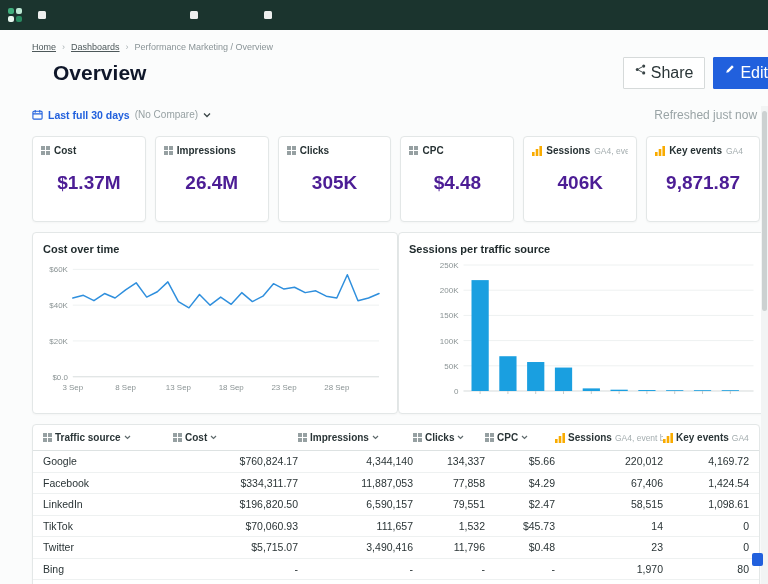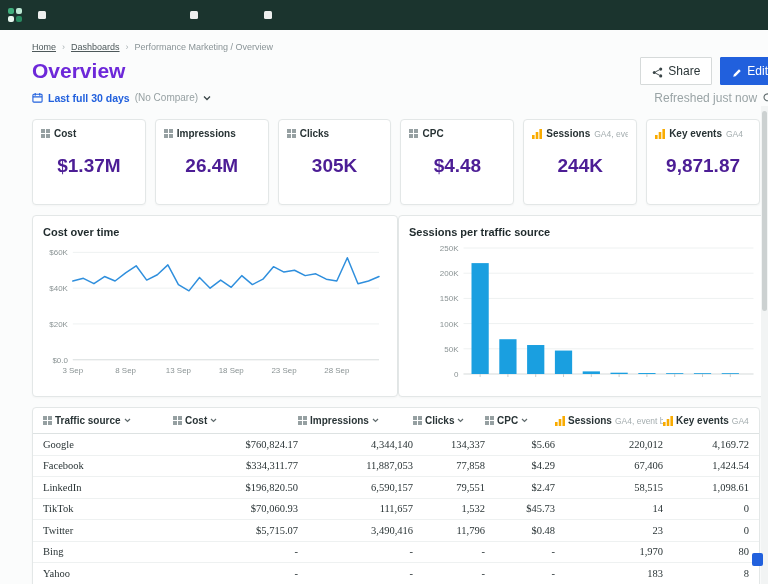--- a/index.html
+++ b/index.html
@@ -8,26 +8,26 @@
   #app{position:relative;width:768px;height:584px;overflow:hidden;background:#fbfcfc;color:#222e30;}
   .topbar{position:relative;height:30px;background:#1b342e;}
   .logo-mark{position:absolute;left:8px;top:8px;display:grid;grid-template-columns:6px 6px;grid-gap:2px;}
   .logo-mark i{width:6px;height:6px;border-radius:2px;display:block;}
   .nav-sq{position:absolute;width:8px;height:8px;background:rgba(255,255,255,.92);border-radius:1.5px;top:11px;}
   .content{padding:12px 0 0 32px;}
   .breadcrumb{display:flex;align-items:flex-end;gap:6px;font-size:9px;color:#8a9497;}
   .crumb-link{color:#4d585a;text-decoration:underline;cursor:pointer;}
   .crumb-sep{color:#aab3b5;font-size:9px;}
   .title-row{display:flex;align-items:center;justify-content:space-between;margin-top:5px;}
-  .page-title{font-size:21px;font-weight:700;color:#6d28d9;}
+  .page-title{font-size:21px;font-weight:700;color:#0f172a;margin-left:21px;}
   .actions{display:flex;gap:8px;margin-right:-12px;}
-  .btn{display:flex;align-items:flex-end;gap:5px;font-size:12px;border-radius:1px;padding:6px 11px;cursor:pointer;white-space:nowrap;}
+  .btn{display:flex;align-items:flex-start;gap:5px;font-size:16px;border-radius:1px;padding:6px 11px;cursor:pointer;white-space:nowrap;}
   .btn-share{background:#fff;border:1px solid #d6dada;color:#2a3537;}
   .btn-edit{background:#2160dd;border:1px solid #2160dd;color:#fff;}
-  .filter-row{display:flex;align-items:center;justify-content:space-between;margin-top:5px;padding-right:2px;}
+  .filter-row{display:flex;align-items:center;justify-content:space-between;margin-top:18px;padding-right:2px;}
   .filter-left{display:flex;align-items:center;gap:5px;}
   .date-label{font-size:10.5px;font-weight:700;color:#2160dd;cursor:pointer;}
   .compare-label{font-size:10px;color:#97a1a3;}
   .refresh-area{display:flex;align-items:center;gap:6px;margin-right:-8px;}
   .refreshed{font-size:12px;color:#9aa4a6;}
   .refresh-glyph{font-size:13px;color:#5f6b6d;cursor:pointer;}
   .kpi-row{display:flex;gap:9px;width:728px;margin-top:14px;}
   .kpi-card{flex:1 1 0;height:86px;background:#fff;border:1px solid #e3e7e7;border-radius:4px;padding:8px;box-shadow:0 1px 2px rgba(0,0,0,.03);overflow:hidden;}
   .kpi-head{display:flex;align-items:center;gap:4px;white-space:nowrap;overflow:hidden;}
   .kpi-label{font-size:10px;font-weight:700;color:#273234;}
@@ -36,21 +36,21 @@
   .charts-row{display:flex;gap:0;width:762px;margin-top:10px;}
   .chart-card{height:182px;background:#fff;border:1px solid #e3e7e7;border-radius:4px;padding:10px;box-shadow:0 1px 2px rgba(0,0,0,.03);}
   .chart-card.left{width:366px;flex:none;}
   .chart-card.right{flex:1 1 auto;}
   .chart-title{font-size:11px;font-weight:700;color:#1f2a2c;margin-bottom:4px;}
   .table-card{width:728px;margin-top:10px;background:#fff;border:1px solid #e3e7e7;border-radius:4px 4px 0 0;box-shadow:0 1px 2px rgba(0,0,0,.03);overflow:hidden;}
   .thead,.tr{display:grid;grid-template-columns:130px 125px 115px 72px 70px 108px 1fr;padding:0 10px;align-items:center;}
   .thead{height:26px;border-bottom:1px solid #dde2e2;}
   .th{display:flex;align-items:center;gap:3px;font-size:10px;font-weight:700;color:#2a3537;white-space:nowrap;overflow:hidden;cursor:pointer;}
   .th .suffix{font-size:8.5px;color:#a4adaf;font-weight:400;}
-  .tr{height:21.5px;border-bottom:1px solid #eef1f1;font-family:Liberation Serif, serif;}
+  .tr{height:21.5px;border-bottom:1px solid #eef1f1;}
   .td{font-size:10.5px;color:#2a3436;white-space:nowrap;overflow:hidden;}
   .td.num{text-align:right;}
   .scrollbar{position:absolute;right:0;top:106px;bottom:0;width:7px;background:#f2f4f4;}
   .scroll-thumb{position:absolute;top:5px;left:1px;width:5px;height:200px;background:#ccd1d1;border-radius:3px;}
   .float-badge{position:absolute;right:5px;top:553px;width:11px;height:13px;background:#2160dd;border-radius:2px;}
   svg{display:block;}
 </style>
 </head>
 <body>
 
@@ -187,21 +187,21 @@
           <span>
               <svg width="10" height="10" viewBox="0 0 10 10">
                 <rect x="0" y="6" width="2.6" height="4" fill="#f9ab00"></rect>
                 <rect x="3.7" y="3" width="2.6" height="7" fill="#f9ab00"></rect>
                 <rect x="7.4" y="0" width="2.6" height="10" fill="#f9ab00"></rect>
               </svg>
             </span>
           <span class="kpi-label">Sessions</span>
           <span class="kpi-suffix">GA4, event based</span>
         </div>
-        <div class="kpi-value">244K</div>
+        <div class="kpi-value">406K</div>
       </div>
       <div class="kpi-card">
         <div class="kpi-head">
           <span>
               <svg width="10" height="10" viewBox="0 0 10 10">
                 <rect x="0" y="6" width="2.6" height="4" fill="#f9ab00"></rect>
                 <rect x="3.7" y="3" width="2.6" height="7" fill="#f9ab00"></rect>
                 <rect x="7.4" y="0" width="2.6" height="10" fill="#f9ab00"></rect>
               </svg>
             </span>

